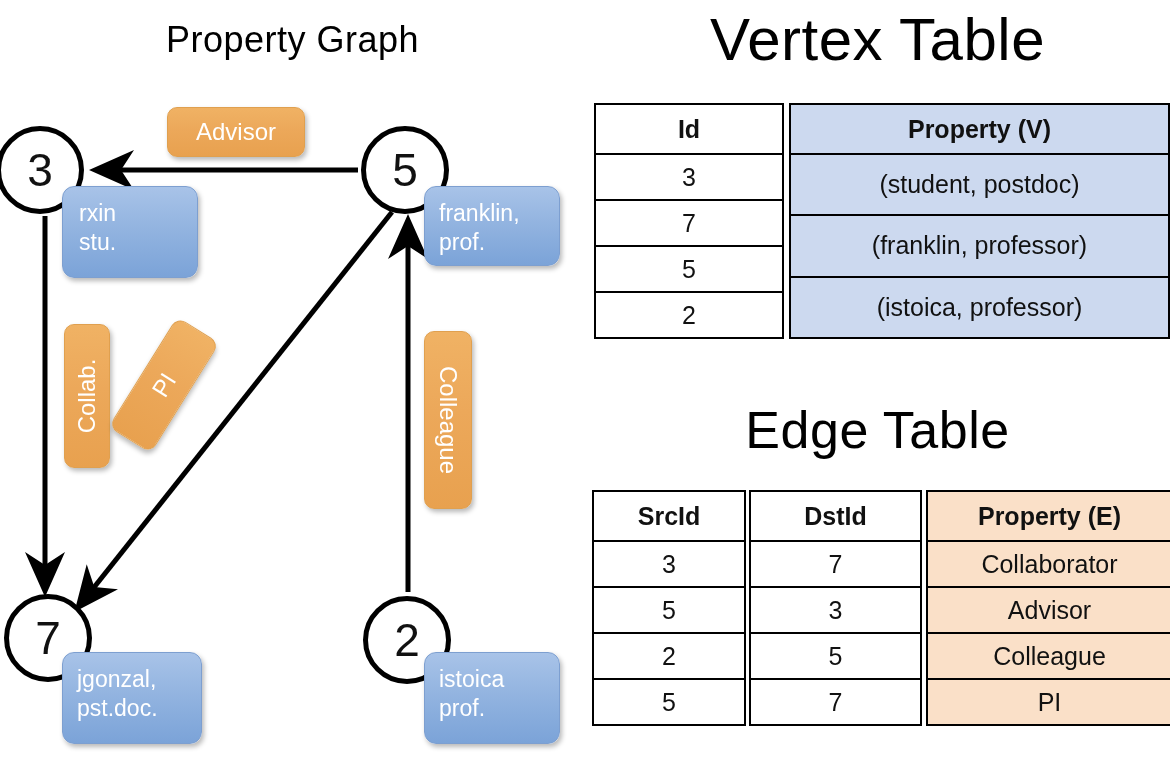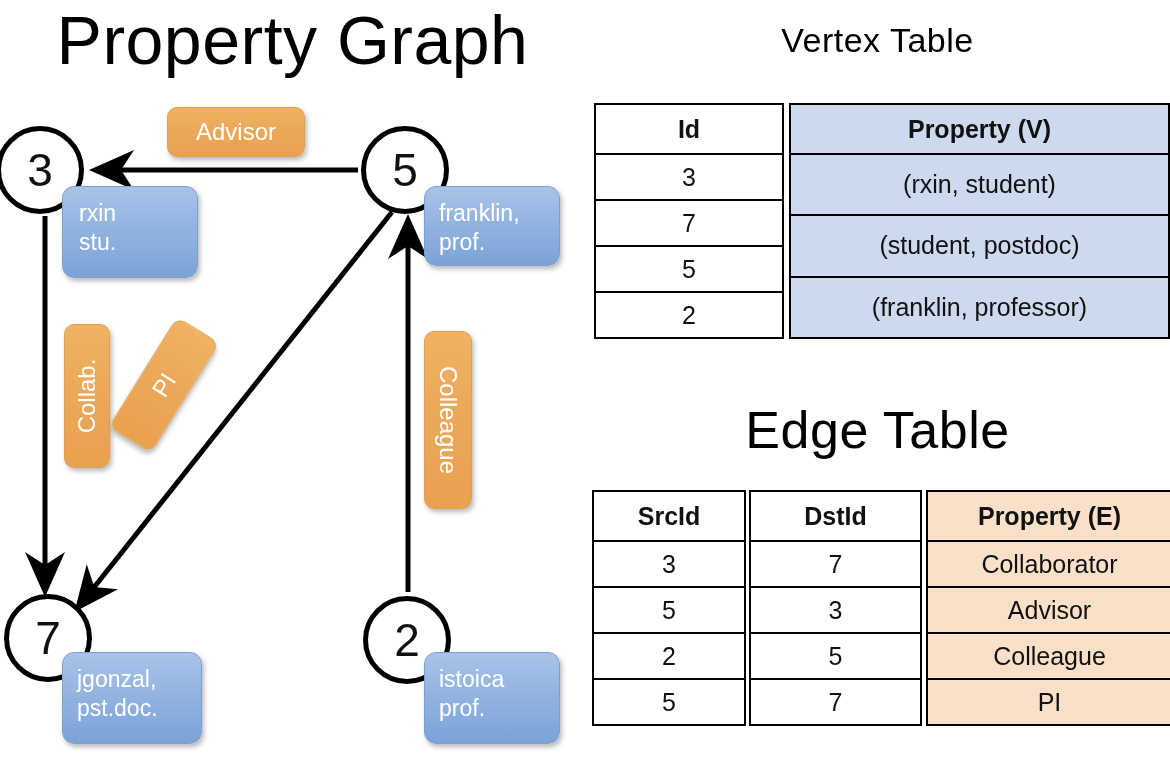--- a/index.html
+++ b/index.html
@@ -21,27 +21,27 @@
     position: absolute;
     font-family: "Liberation Sans", sans-serif;
     font-weight: 300;
     color: #000;
     white-space: nowrap;
     letter-spacing: 0.5px;
   }
   #title-property-graph {
     left: 0; top: 10px; width: 585px;
     text-align: center;
-    font-size: 68px;
+    font-size: 36px;
     line-height: 60px;
   }
   #title-vertex-table {
     left: 585px; top: 10px; width: 585px;
     text-align: center;
-    font-size: 34px;
+    font-size: 60px;
     line-height: 60px;
   }
   #title-edge-table {
     left: 585px; top: 400px; width: 585px;
     text-align: center;
     font-size: 52px;
     line-height: 60px;
   }
 
   
@@ -259,27 +259,27 @@
   </table>
 
   <table class="tbl" id="vertex-prop-table">
     <thead>
       <tr>
         <th class="vprop">Property (V)</th>
       </tr>
     </thead>
     <tbody>
       <tr>
-        <td class="vprop">(rxin, student)</td>
-      </tr>
-      <tr>
         <td class="vprop">(student, postdoc)</td>
       </tr>
       <tr>
         <td class="vprop">(franklin, professor)</td>
+      </tr>
+      <tr>
+        <td class="vprop">(istoica, professor)</td>
       </tr>
     </tbody>
   </table>
 </div>
 
 <div class="title" id="title-edge-table">Edge Table</div>
 
 <div class="tbl-wrap" id="edge-table-wrap">
   <table class="tbl" id="edge-src-table">
     <thead>

